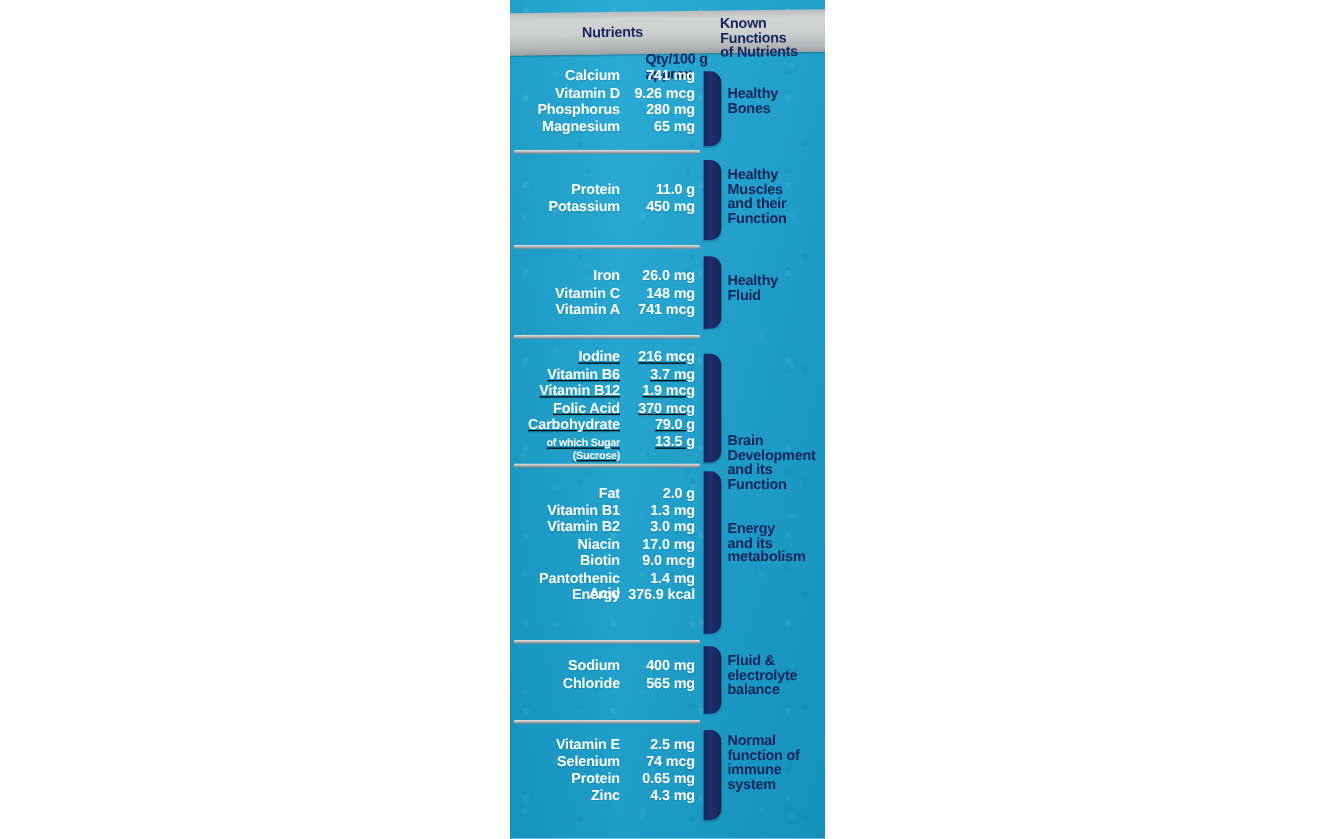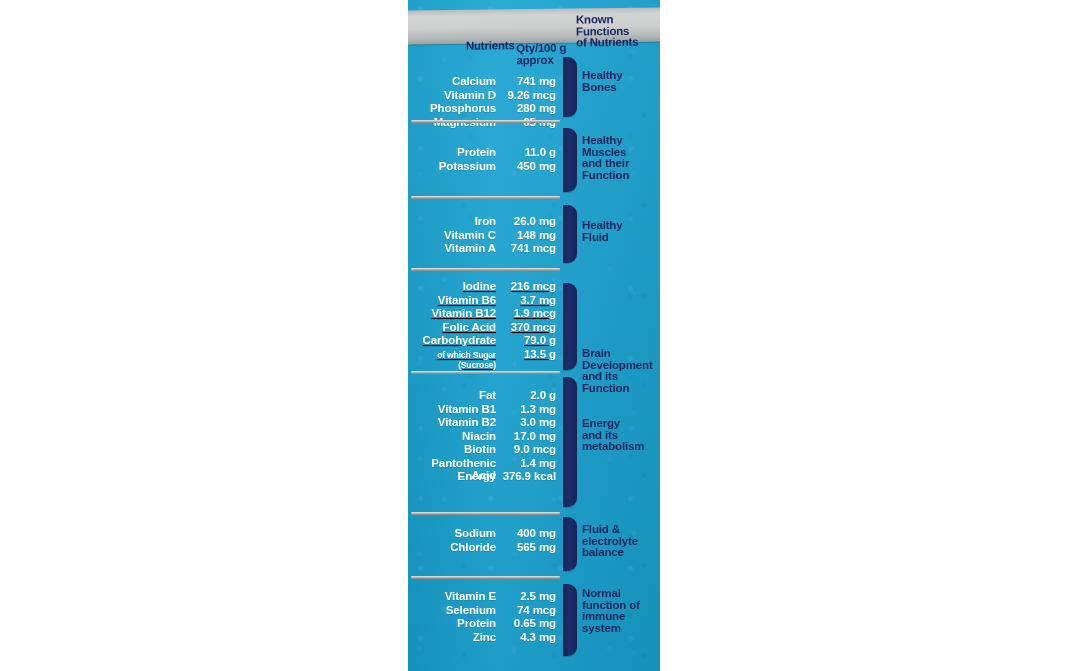--- a/index.html
+++ b/index.html
@@ -73,21 +73,20 @@
     font-size: 11.5px;
     line-height: 1.0;
     letter-spacing: -.2px;
   }
   #hdr-nutrients {
     position: absolute;
     left: 46px;
     top: 12px;
     width: 80px;
     text-align: center;
-    margin-top: 19px;
   }
   #hdr-qty {
     position: absolute;
     left: 112px;
     top: 6px;
     width: 78px;
     text-align: left;
     margin-top: 28px;
   }
   #hdr-qty .l2 { display: block; }
@@ -194,21 +193,21 @@
 
       <div class="hdr-cell" id="hdr-functions">
         <span class="l1">Known Functions</span>
         <span class="l2">of  Nutrients</span>
       </div>
     </div>
   </div>
 
   <div id="sections-root">
       <div class="section" style="top: 0px;">
-        <div class="nutrient-list" style="top: 55px; margin-top: 20px;">
+        <div class="nutrient-list" style="top: 55px;">
           <div class="nutrient-row">
             <div class="n-name">Calcium</div>
             <div class="n-val">741 mg</div>
           </div>
           <div class="nutrient-row">
             <div class="n-name">Vitamin D</div>
             <div class="n-val">9.26 mcg</div>
           </div>
           <div class="nutrient-row">
             <div class="n-name">Phosphorus</div>

